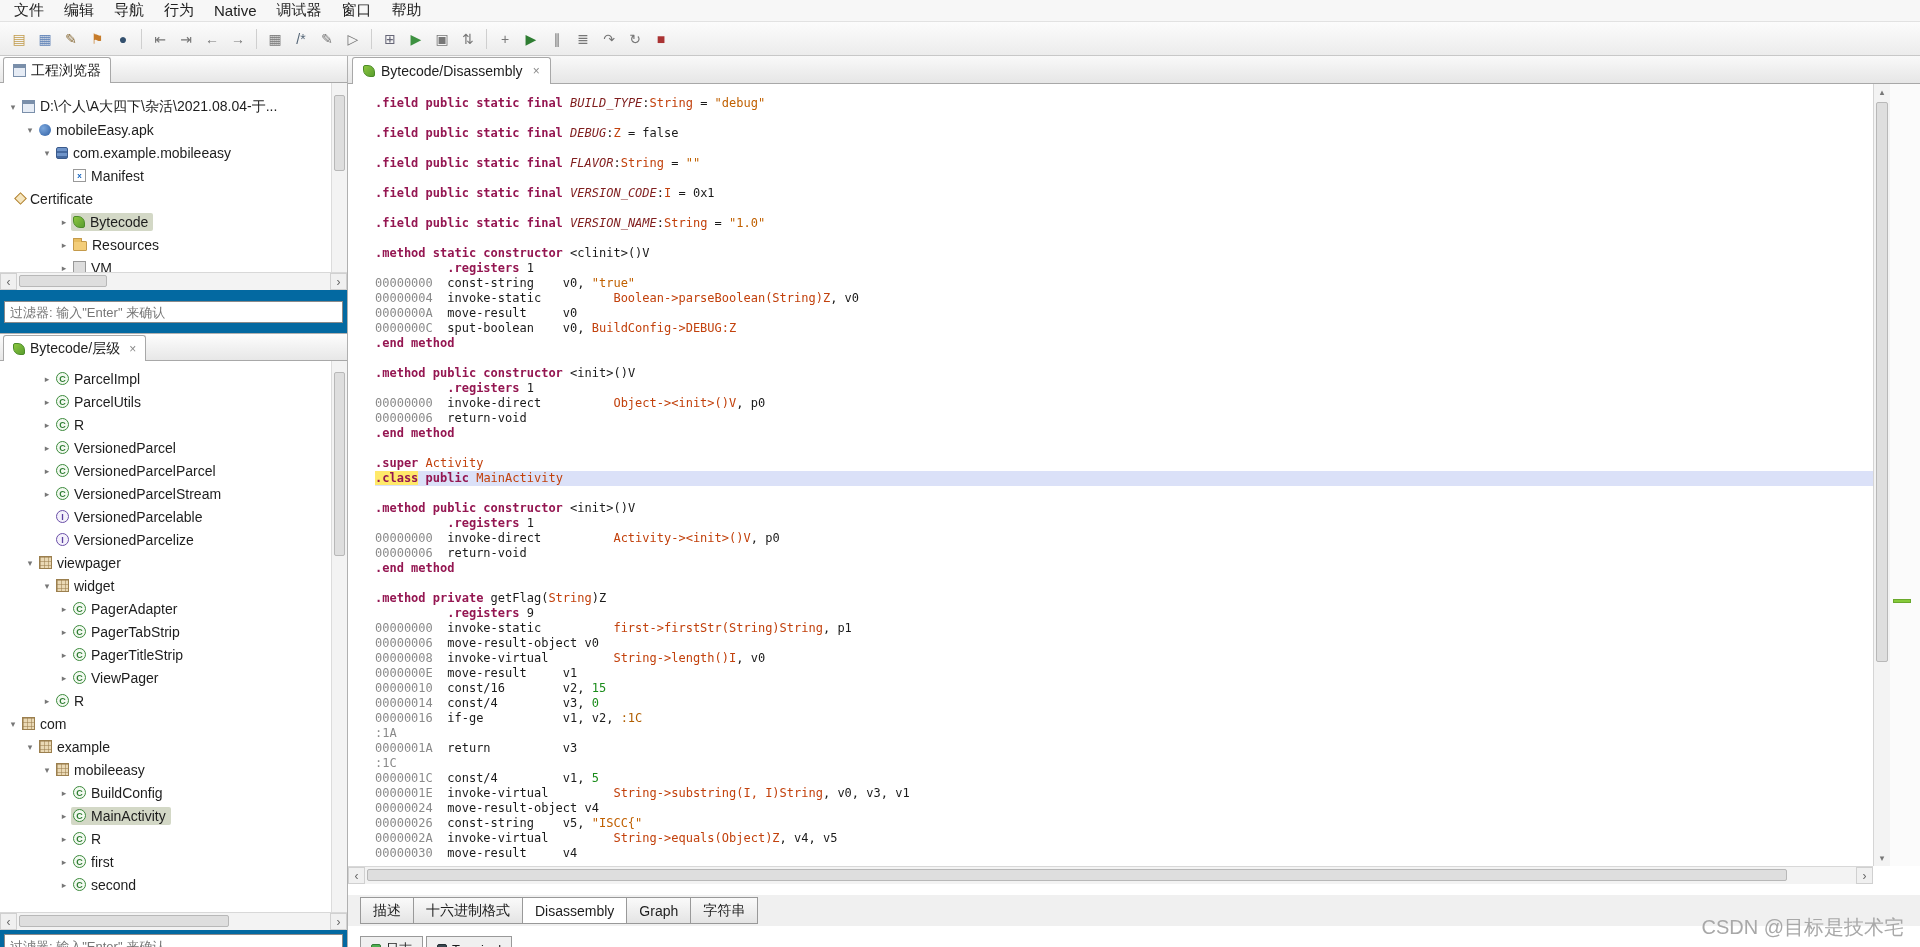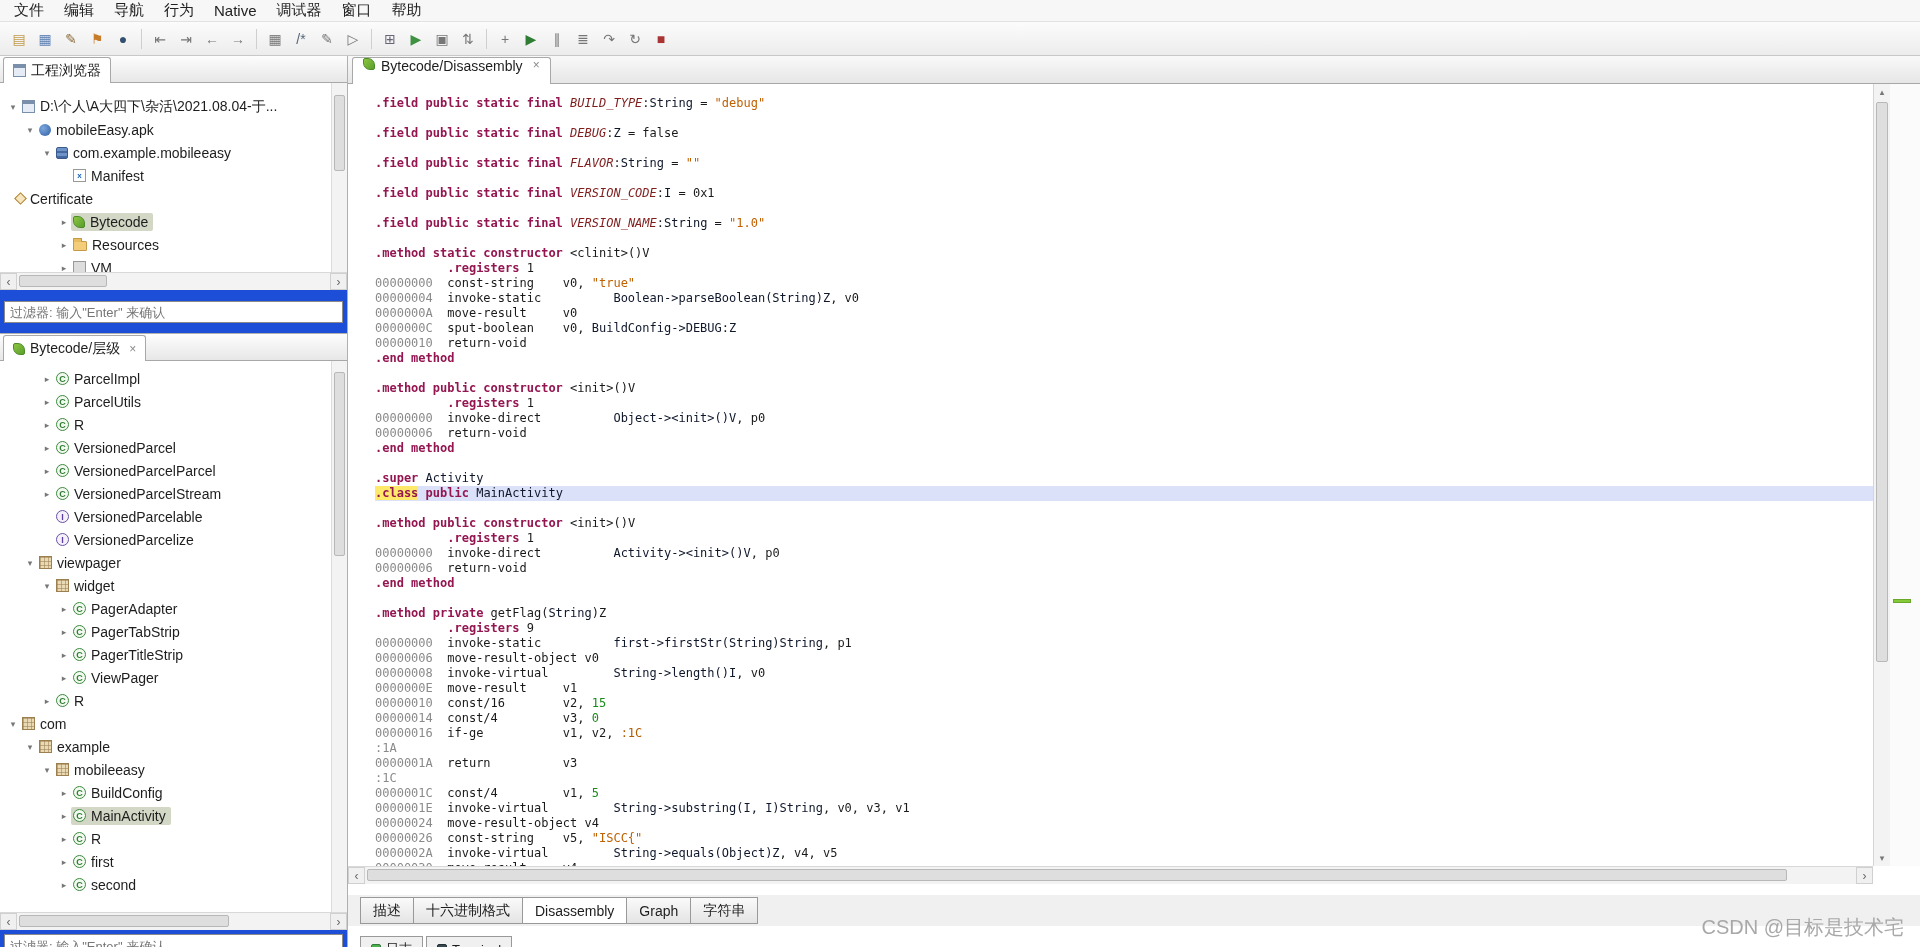--- a/index.html
+++ b/index.html
@@ -9,21 +9,21 @@
 
   
   .menubar{height:22px;display:flex;align-items:center;background:#f7f7f7;border-bottom:1px solid #e2e2e2;padding-left:4px}
   .menu-item{padding:2px 10px;font-size:15px;color:#222;cursor:default}
   .toolbar{height:34px;display:flex;align-items:center;background:linear-gradient(#fcfcfc,#ececec);border-bottom:1px solid #c8c8c8;padding-left:6px}
   .tb-btn{width:24px;height:24px;display:flex;align-items:center;justify-content:center;font-size:14px;margin:0 1px;border-radius:3px}
   .tb-sep{width:1px;height:20px;background:#cfcfcf;margin:0 5px}
 
   
   .body{display:flex;height:891px}
-  .left{width:348px;flex:none;border-right:1px solid #b0b0b0;background:#1d4ed8;display:flex;flex-direction:column;overflow:hidden}
+  .left{width:348px;flex:none;border-right:1px solid #b0b0b0;background:#0369a1;display:flex;flex-direction:column;overflow:hidden}
   .main{flex:1;display:flex;flex-direction:column;min-width:0;background:#fff;overflow:hidden}
 
   
   .ptabs{height:27px;background:linear-gradient(#fdfdfd,#e7e7e7);border-bottom:1px solid #a8a8a8;display:flex;align-items:flex-end;padding-left:3px;flex:none}
   .ptab{height:26px;display:flex;align-items:center;gap:5px;padding:0 9px;background:#fff;border:1px solid #a8a8a8;border-bottom:none;border-radius:3px 3px 0 0;font-size:14px;margin-bottom:-1px;z-index:1}
   .closex{color:#8a8a8a;font-size:12px;margin-left:4px}
 
   
   .top-panel{height:277px;flex:none;display:flex;flex-direction:column;overflow:hidden}
   .bottom-panel{height:624px;flex:none;display:flex;flex-direction:column;border-top:1px solid #b0b0b0;overflow:hidden}
@@ -67,29 +67,29 @@
   .bht{left:19px;width:210px}
   .eht{left:19px;width:1420px}
   .filterwrap{padding:11px 4px 10px;flex:none}
   .fw2{padding:4px 4px 0}
   .filter{width:100%;height:22px;border:1px solid #8a8a8a;font-size:13px;padding:0 5px;color:#444;font-family:inherit;background:#fff}
   .fw2 .filter{height:24px}
   .filter::placeholder{color:#767676;opacity:1}
 
   
   .etabs{height:28px;background:linear-gradient(#f9f9f9,#e6e6e6);border-bottom:1px solid #a8a8a8;display:flex;align-items:flex-end;padding-left:4px;flex:none}
-  .etab{height:27px;display:flex;align-items:flex-start;gap:6px;padding:0 10px;background:#fff;border:1px solid #a8a8a8;border-bottom:none;border-radius:3px 3px 0 0;font-size:14px;margin-bottom:-1px;z-index:1}
+  .etab{height:27px;display:flex;align-items:center;gap:6px;padding:0 10px;background:#fff;border:1px solid #a8a8a8;border-bottom:none;border-radius:3px 3px 0 0;font-size:14px;margin-bottom:-1px;z-index:1}
   .editor-row{height:782px;flex:none;display:flex;min-width:0;background:#fff}
   .code{flex:1;min-width:0;overflow:hidden;padding:12px 0 0 27px;font-family:"DejaVu Sans Mono","Liberation Mono",monospace;font-size:12px;line-height:15px;background:#fff}
   .cl{white-space:pre;height:15px}
   .cl.hl{background:#dbe1f8}
   .c-k{color:#941651;font-weight:bold}
   .c-kh{color:#941651;font-weight:bold;background:#ffe96a}
   .c-i{color:#7f1d1d;font-style:italic}
-  .c-t{color:#0f172a}
+  .c-t{color:#c2410c}
   .c-s{color:#c06000}
   .c-a{color:#8a8a8a}
   .c-n{color:#1a8c1a}
   .c-lo{color:#b05e00}
   .c-p{color:#1a1a1a}
   .evscroll{width:17px;flex:none;background:#f3f3f3;border-left:1px solid #d5d5d5;position:relative}
   .vsb-btn{position:absolute;left:0;right:0;height:16px;display:flex;align-items:center;justify-content:center;color:#777;font-size:9px}
   .vsb-btn.up{top:0}.vsb-btn.down{bottom:0}
   .evt{top:18px;height:560px}
   .overview{width:30px;flex:none;background:#fbfbfb;position:relative}
@@ -446,21 +446,20 @@
             <div class="cl"><span class="c-k">.field public static final </span><span class="c-i">VERSION_CODE</span><span class="c-p">:</span><span class="c-t">I</span><span class="c-p"> = 0x1</span></div>
             <div class="cl">&nbsp;</div>
             <div class="cl"><span class="c-k">.field public static final </span><span class="c-i">VERSION_NAME</span><span class="c-p">:</span><span class="c-t">String</span><span class="c-p"> = </span><span class="c-s">"1.0"</span></div>
             <div class="cl">&nbsp;</div>
             <div class="cl"><span class="c-k">.method static constructor </span><span class="c-p">&lt;clinit&gt;()V</span></div>
             <div class="cl"><span class="c-p">          </span><span class="c-k">.registers</span><span class="c-p"> 1</span></div>
             <div class="cl"><span class="c-a">00000000</span><span class="c-p">  const-string    v0, </span><span class="c-s">"true"</span></div>
             <div class="cl"><span class="c-a">00000004</span><span class="c-p">  invoke-static          </span><span class="c-t">Boolean-&gt;parseBoolean(String)Z</span><span class="c-p">, v0</span></div>
             <div class="cl"><span class="c-a">0000000A</span><span class="c-p">  move-result     v0</span></div>
             <div class="cl"><span class="c-a">0000000C</span><span class="c-p">  sput-boolean    v0, </span><span class="c-t">BuildConfig-&gt;DEBUG:Z</span></div>
-            <div class="cl"><span class="c-a">00000010</span><span class="c-p">  return-void</span></div>
             <div class="cl"><span class="c-k">.end method</span></div>
             <div class="cl">&nbsp;</div>
             <div class="cl"><span class="c-k">.method public constructor </span><span class="c-p">&lt;init&gt;()V</span></div>
             <div class="cl"><span class="c-p">          </span><span class="c-k">.registers</span><span class="c-p"> 1</span></div>
             <div class="cl"><span class="c-a">00000000</span><span class="c-p">  invoke-direct          </span><span class="c-t">Object-&gt;&lt;init&gt;()V</span><span class="c-p">, p0</span></div>
             <div class="cl"><span class="c-a">00000006</span><span class="c-p">  return-void</span></div>
             <div class="cl"><span class="c-k">.end method</span></div>
             <div class="cl">&nbsp;</div>
             <div class="cl"><span class="c-k">.super </span><span class="c-t">Activity</span></div>
             <div class="cl hl"><span class="c-kh">.class</span><span class="c-k"> public </span><span class="c-t">MainActivity</span></div>

